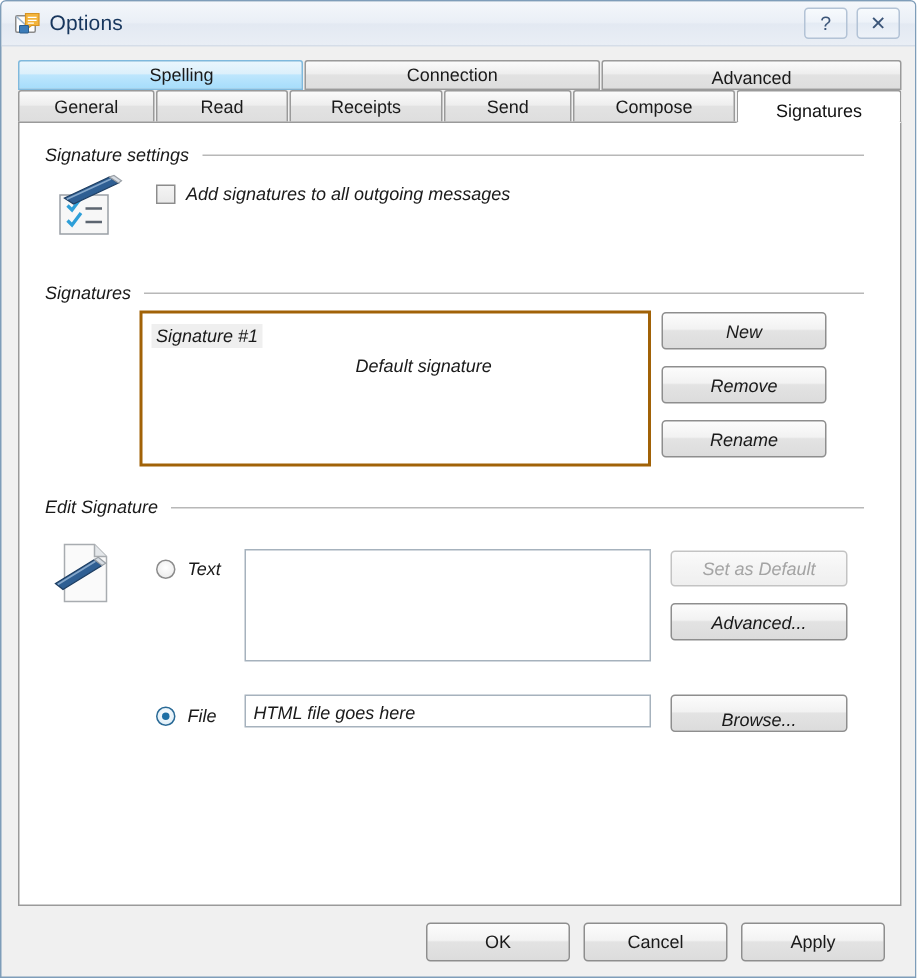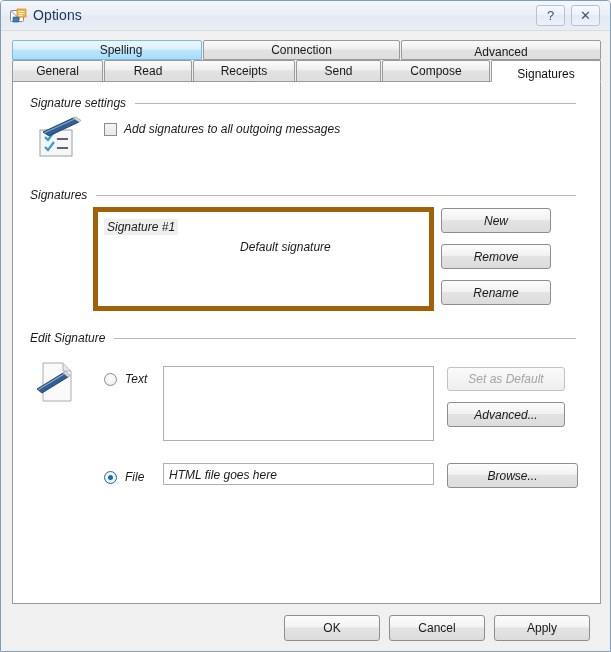--- a/index.html
+++ b/index.html
@@ -196,21 +196,21 @@
     display: flex;
     align-items: center;
     gap: 8px;
     font-size: 12px;
   }
 
   .listbox {
     position: absolute;
     box-sizing: border-box;
     background: #ffffff;
-    border: 5px solid #a16207;
+    border: 2px solid #a16207;
     overflow: hidden;
   }
   .list-row {
     display: flex;
     align-items: center;
     height: 18px;
     padding-left: 6px;
     font-size: 12px;
   }
   .list-row .name {
@@ -403,21 +403,21 @@
     </div>
 
     <div class="textbox" style="left:150px; top:381px; width:271px; height:22px; line-height:16px;">HTML file goes here</div>
 
     <div class="btn disabled" style="left:434px; top:285px; width:118px; height:24px;">
       <span>Set as Default</span>
     </div>
     <div class="btn" style="left:434px; top:320px; width:118px; height:25px;">
       <span>Advanced...</span>
     </div>
-    <div class="btn" style="left:434px; top:381px; width:131px; height:25px;">
+    <div class="btn" style="left:434px; top:381px; width:118px; height:25px;align-items:flex-end;">
       <span>Browse...</span>
     </div>
 
   </div>
 
   <div class="footer-btn" style="left:283px;">
     <span>OK</span>
   </div>
   <div class="footer-btn" style="left:388px;">
     <span>Cancel</span>

